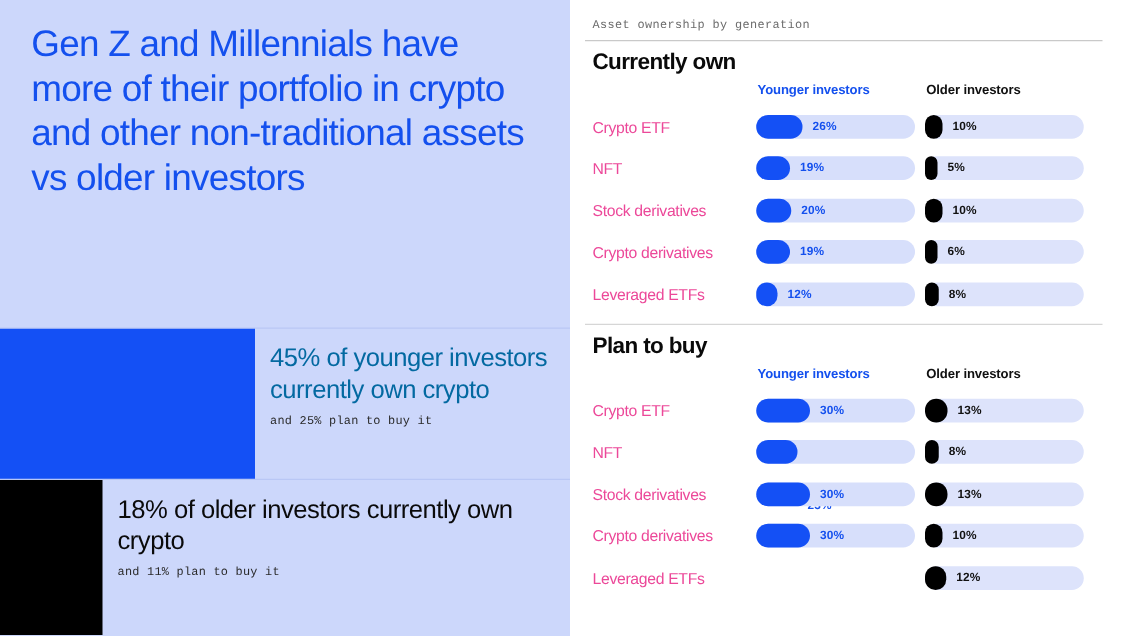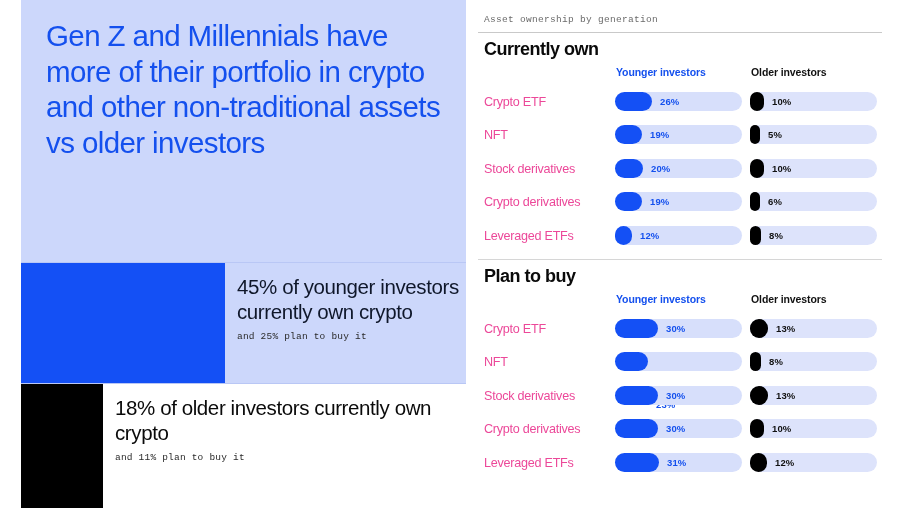--- a/index.html
+++ b/index.html
@@ -6,25 +6,24 @@
   body{
     width:900px;height:509px;
     background:#ffffff;
     font-family:"Liberation Sans", sans-serif;
     overflow:hidden;
   }
   .page{position:relative;width:900px;height:509px;display:flex;}
 
   
   .left{
-    width:456px;height:383px;
+    width:456px;height:509px;
     background:#ccd7fb;
     position:relative;
     box-sizing:border-box;
-    margin-left:21px;
   }
   .headline{
     position:absolute;
     left:25px;top:18px;width:410px;
     color:#1450ee;
     font-size:29.5px;
     line-height:35.5px;
     font-weight:500;
     letter-spacing:-0.6px;
   }
@@ -32,21 +31,21 @@
   .callouts{position:absolute;left:0;top:262px;width:456px;}
   .callout{position:relative;display:flex;}
   .callout-sep{height:1px;background:#b9c7f5;width:456px;}
   .swatch{flex:0 0 auto;}
   .swatch.blue{width:204px;height:120px;background:#1450f5;}
   .swatch.black{width:82px;height:124px;background:#000000;}
   .callout-text{padding-left:12px;padding-top:12px;box-sizing:border-box;}
   .callout-title{
     font-size:20.5px;line-height:24.5px;font-weight:500;letter-spacing:-0.4px;
   }
-  .callout-title.blue{color:#0f172a;}
+  .callout-title.blue{color:#0369a1;}
   .callout-title.black{color:#0a0a0a;}
   .callout-sub{
     margin-top:7px;
     font-family:"Liberation Mono", monospace;
     font-size:9.5px;
     color:#2a2a2a;
     letter-spacing:0.2px;
   }
 
   
@@ -287,25 +286,20 @@
               <div class="bar-value younger" style="left: 51px;">30%</div>
             </div>
             <div class="bar-wrap older">
               <div class="track older"></div>
               <div class="fill older" style="width: 14px;"></div>
               <div class="bar-value older" style="left: 22px;">10%</div>
             </div>
           </div>
           <div class="row">
             <div class="row-label">Leveraged ETFs</div>
-            <div class="bar-wrap younger">
-              <div class="track"></div>
-              <div class="fill younger" style="width: 44px;"></div>
-              <div class="bar-value younger" style="left: 52px;">31%</div>
-            </div>
             <div class="bar-wrap older">
               <div class="track older"></div>
               <div class="fill older" style="width: 17px;"></div>
               <div class="bar-value older" style="left: 25px;">12%</div>
             </div>
           </div>
         </div>
     </div>
   </div>
 

